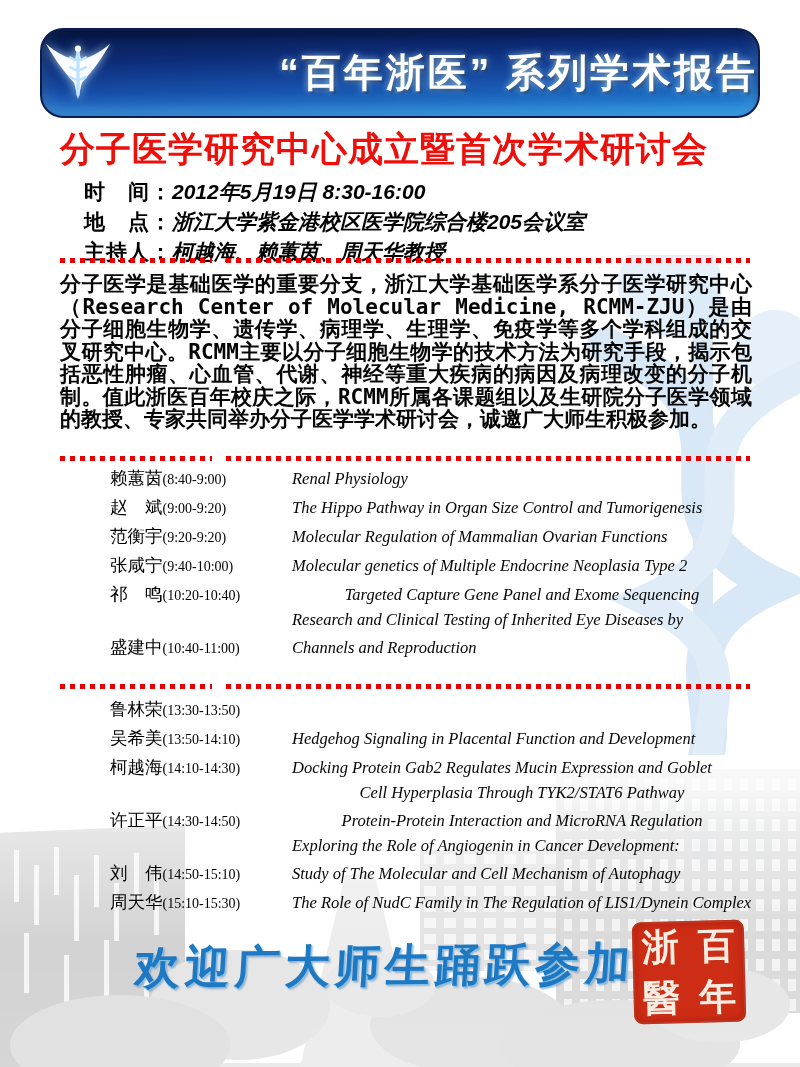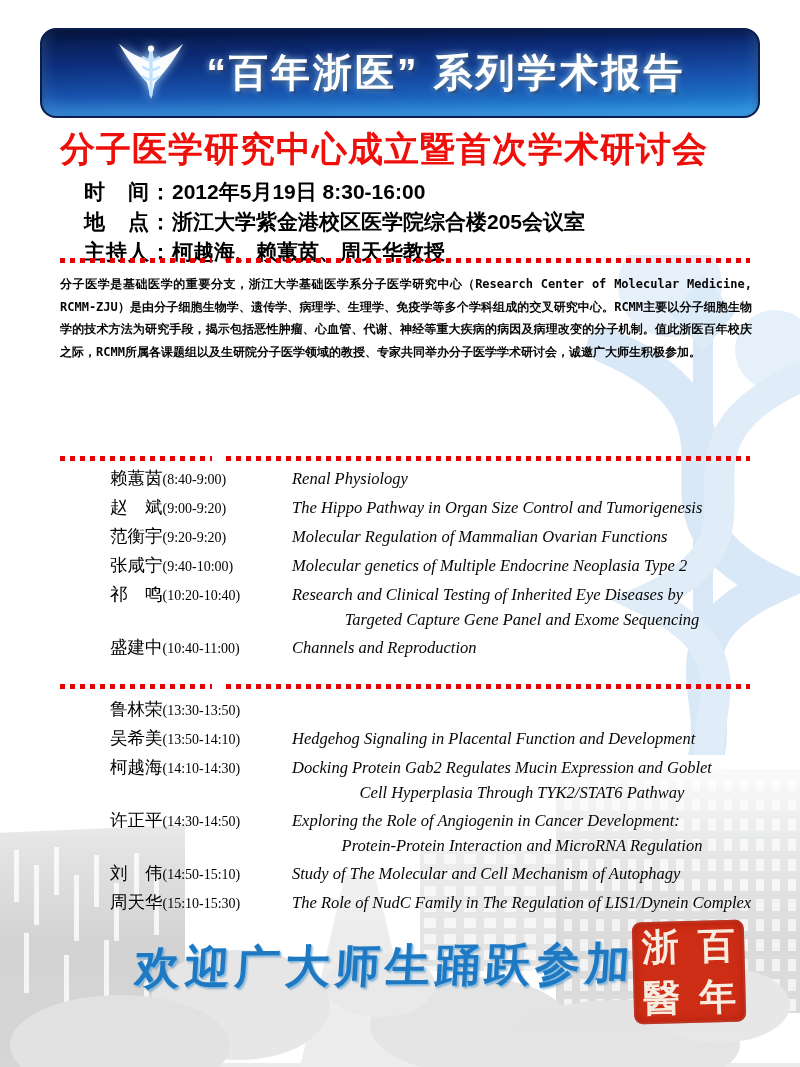--- a/index.html
+++ b/index.html
@@ -8,48 +8,48 @@
 
   
   .watermark{position:absolute;left:575px;top:255px;width:260px;height:650px;z-index:0;}
   .photo-strip{position:absolute;left:0;bottom:0;width:800px;height:312px;z-index:0;}
   .photo-fade{position:absolute;left:0;bottom:0;width:800px;height:312px;z-index:1;
               background:linear-gradient(180deg,#ffffff 0%,rgba(255,255,255,.55) 28%,
               rgba(255,255,255,.25) 60%,rgba(255,255,255,.3) 100%);pointer-events:none;}
 
   
   .banner{position:absolute;left:40px;top:28px;width:716px;height:86px;z-index:2;
-          border-radius:16px;border:2px solid #0a1d50;
+          border-radius:23px;border:2px solid #0a1d50;
           background:linear-gradient(178deg,#061744 0%,#0d2d7a 32%,#1853ae 62%,#1f87d6 96%);
           box-shadow:inset 0 -8px 16px rgba(120,200,255,.35), inset 0 4px 8px rgba(0,0,30,.5);
-          display:flex;align-items:center;justify-content:center;gap:20px;}
+          display:flex;align-items:center;justify-content:space-between;gap:20px;}
   .banner-title{color:#ffffff;font-size:39px;font-weight:bold;letter-spacing:3px;
           text-shadow:0 0 7px rgba(180,230,255,.8),2px 2px 3px rgba(0,0,20,.55);
           white-space:nowrap;}
   .banner-logo{width:72px;height:66px;flex:0 0 auto;filter:drop-shadow(0 0 5px rgba(190,230,255,.9));}
 
   
   .main-title{position:absolute;left:0;top:126px;width:768px;text-align:center;z-index:2;
           font-size:35px;font-weight:900;color:#ee0f0a;letter-spacing:1px;}
   .info{position:absolute;left:84px;top:177px;right:50px;z-index:2;font-size:21px;font-weight:700;}
   .info-line{line-height:30px;white-space:nowrap;}
   .info-label{letter-spacing:1px;}
-  .info-value{font-weight:700;}
+  .info-value{font-weight:700;font-style:italic;}
 
   
   .sep{position:absolute;left:60px;width:690px;height:5px;z-index:2;display:flex;}
   .sep .seg1{width:152px;height:5px;margin-right:14px;
         background:repeating-linear-gradient(90deg,#e60000 0 5px,transparent 5px 10px);}
   .sep .seg2{flex:1;height:5px;
         background:repeating-linear-gradient(90deg,#e60000 0 5px,transparent 5px 10px);}
   .sep1{top:258px;} .sep2{top:456px;} .sep3{top:684px;}
 
   
   .intro{position:absolute;left:60px;top:273px;width:692px;z-index:2;
-         font-family:"DejaVu Sans Mono",monospace;font-size:12px;line-height:22.5px;
+         font-family:"DejaVu Sans Mono",monospace;font-size:21px;line-height:22.5px;
          font-weight:600;text-align:justify;color:#050505;}
 
   
   .sched{position:absolute;left:110px;width:642px;z-index:2;}
   .sched-am{top:466px;} .sched-pm{top:697px;}
   .srow{display:flex;margin-bottom:3px;}
   .sname{flex:0 0 182px;line-height:25px;font-size:17.5px;white-space:nowrap;}
   .sname .tm{font-family:"Liberation Serif",serif;font-size:14px;letter-spacing:0;}
   .stitle{flex:1;font-family:"Liberation Serif",serif;font-style:italic;font-weight:normal;
           font-size:16.5px;line-height:25px;color:#050505;}
@@ -184,22 +184,22 @@
       </div>
       <div class="srow">
         <div class="sname"><span>张咸宁</span><span class="tm">(9:40-10:00)</span></div>
         <div class="stitle">
           <div class="tline first">Molecular genetics of Multiple Endocrine Neoplasia Type 2</div>
         </div>
       </div>
       <div class="srow">
         <div class="sname"><span>祁　鸣</span><span class="tm">(10:20-10:40)</span></div>
         <div class="stitle">
+          <div class="tline cont">Targeted Capture Gene Panel and Exome Sequencing</div>
           <div class="tline first">Research and Clinical Testing of Inherited Eye Diseases by</div>
-          <div class="tline cont">Targeted Capture Gene Panel and Exome Sequencing</div>
         </div>
       </div>
       <div class="srow">
         <div class="sname"><span>盛建中</span><span class="tm">(10:40-11:00)</span></div>
         <div class="stitle">
           <div class="tline first">Channels and Reproduction</div>
         </div>
       </div>
     </div>
 
@@ -221,22 +221,22 @@
       <div class="srow">
         <div class="sname"><span>柯越海</span><span class="tm">(14:10-14:30)</span></div>
         <div class="stitle">
           <div class="tline first">Docking Protein Gab2 Regulates Mucin Expression and Goblet</div>
           <div class="tline cont">Cell Hyperplasia Through TYK2/STAT6 Pathway</div>
         </div>
       </div>
       <div class="srow">
         <div class="sname"><span>许正平</span><span class="tm">(14:30-14:50)</span></div>
         <div class="stitle">
+          <div class="tline cont">Protein-Protein Interaction and MicroRNA Regulation</div>
           <div class="tline first">Exploring the Role of Angiogenin in Cancer Development:</div>
-          <div class="tline cont">Protein-Protein Interaction and MicroRNA Regulation</div>
         </div>
       </div>
       <div class="srow">
         <div class="sname"><span>刘　伟</span><span class="tm">(14:50-15:10)</span></div>
         <div class="stitle">
           <div class="tline first">Study of The Molecular and Cell Mechanism of Autophagy</div>
         </div>
       </div>
       <div class="srow">
         <div class="sname"><span>周天华</span><span class="tm">(15:10-15:30)</span></div>

